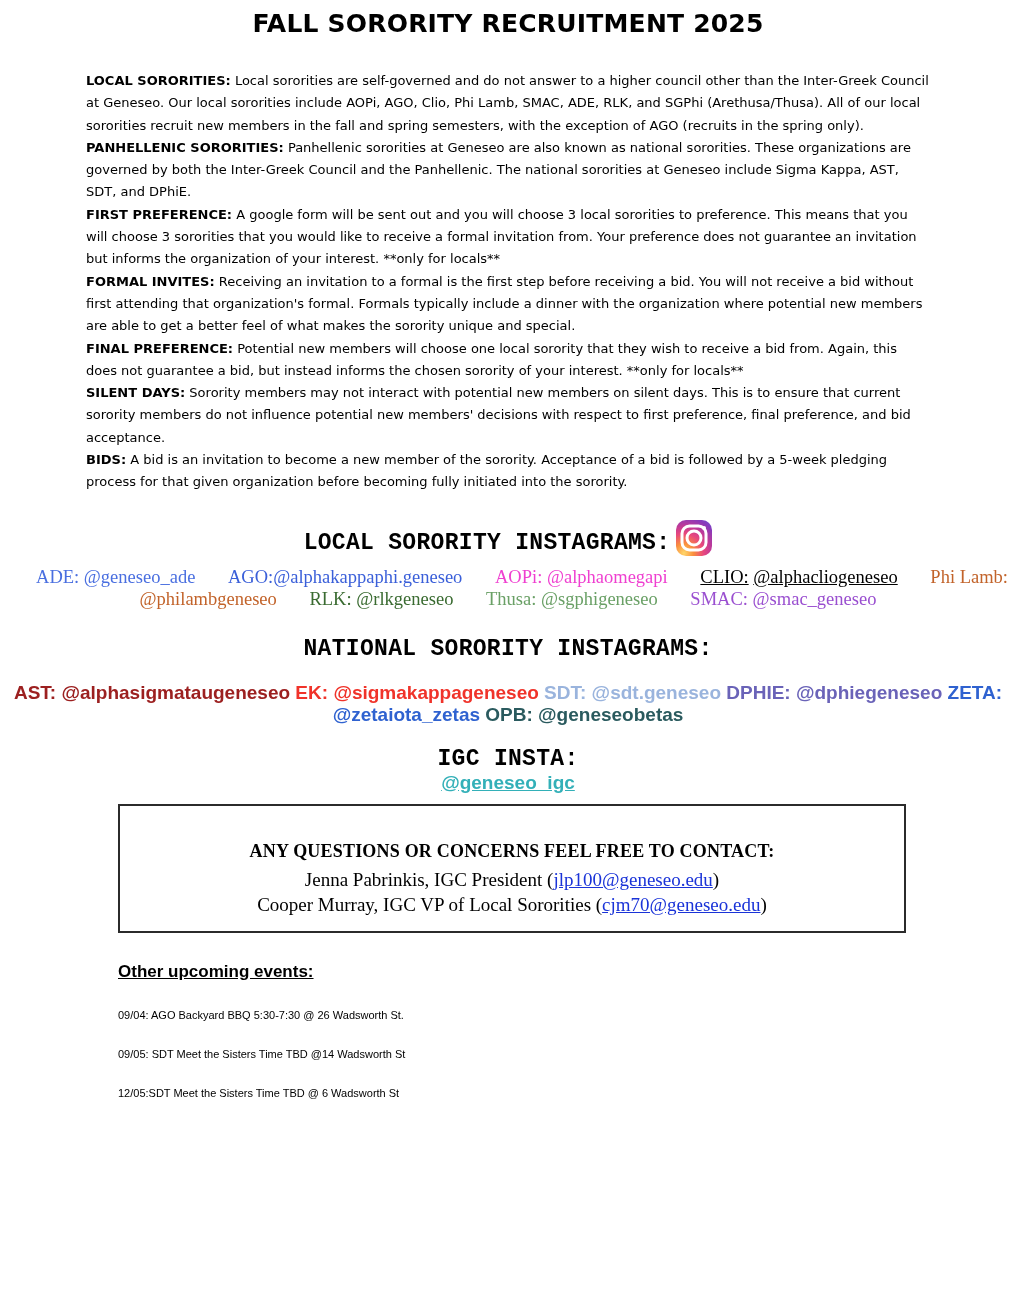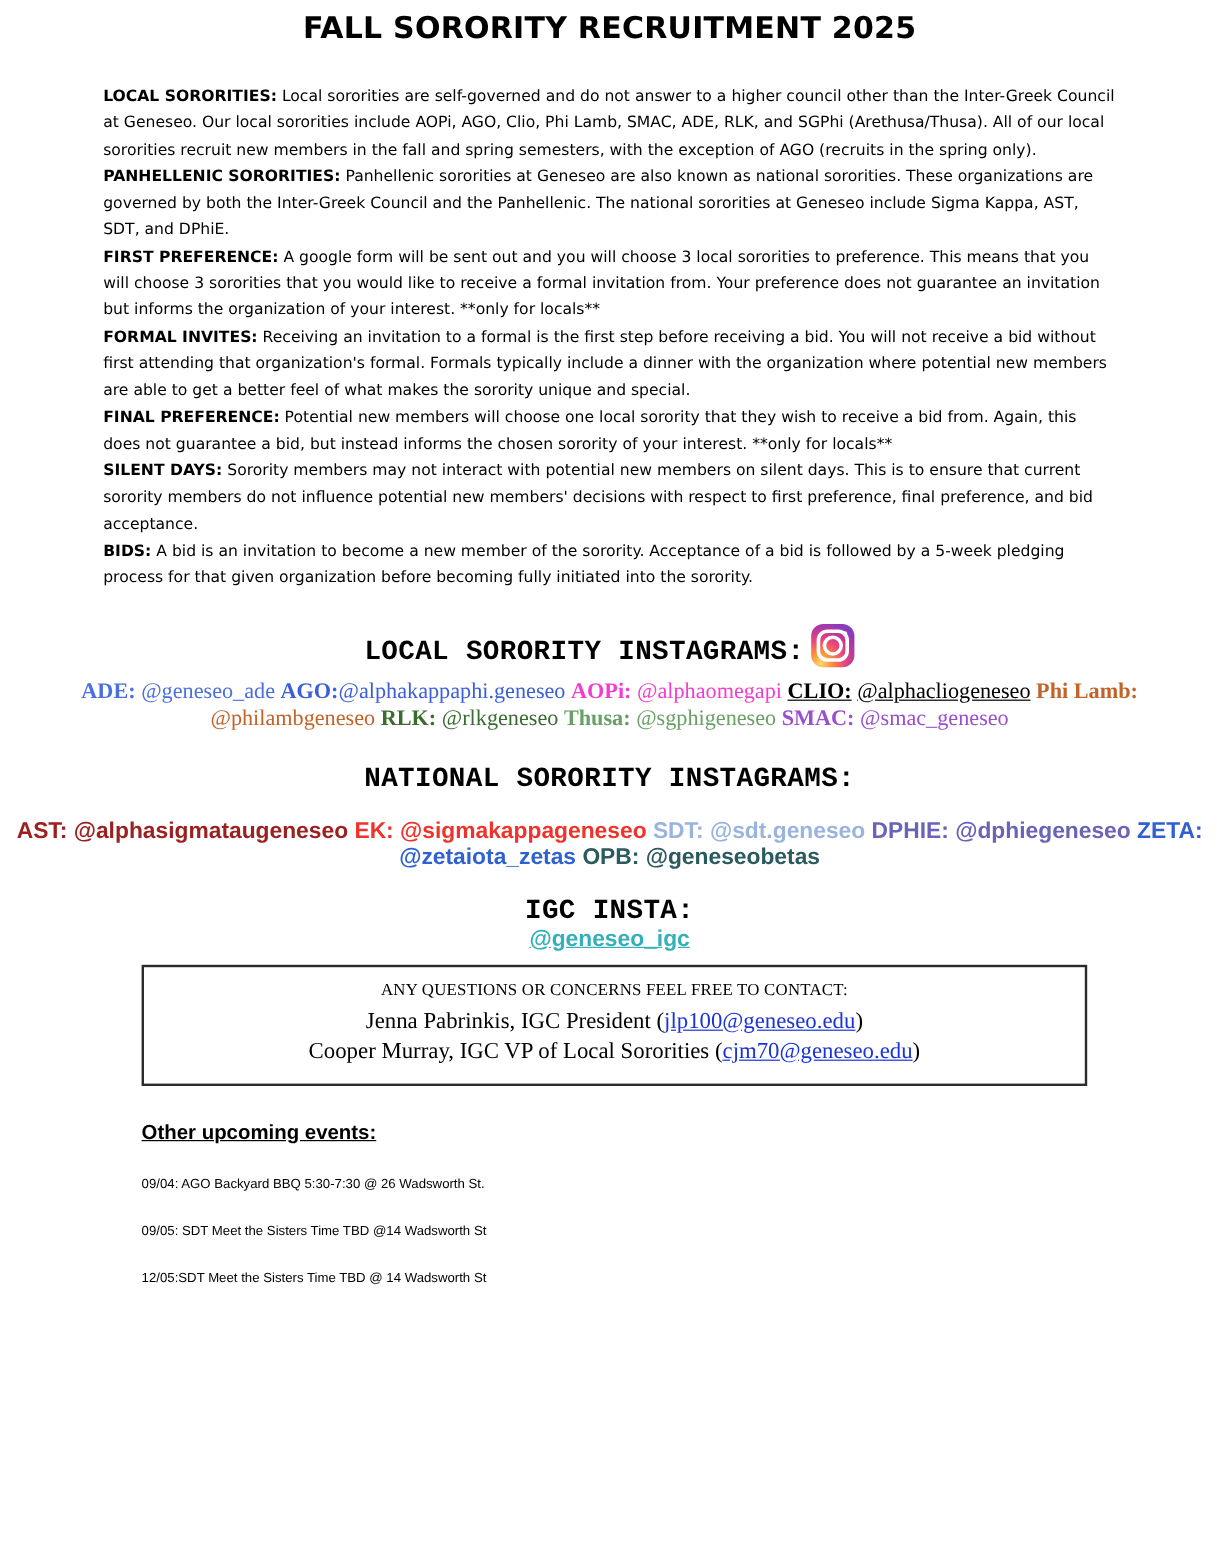--- a/index.html
+++ b/index.html
@@ -45,21 +45,21 @@
     font-weight: bold;
     font-size: 23px;
     letter-spacing: 0.3px;
   }
   .ig-lines {
     text-align: center;
     font-family: "Liberation Serif", serif;
     font-size: 18.5px;
     line-height: 22px;
   }
-  .ig-lines .lbl { font-weight: bold; }
+  .ig-lines .lbl { font-weight: normal; margin-left: 28px; }
   .nat-lines {
     text-align: center;
     font-family: Liberation Sans, sans-serif;
     font-size: 19px;
     font-weight: bold;
     line-height: 22px;
   }
   .u { text-decoration: underline; }
 
   
@@ -102,24 +102,25 @@
 
   
   .contact-box {
     margin: 10px 110px 0 118px;
     border: 2px solid #2b2b2b;
     padding: 12px 10px 14px 10px;
     text-align: center;
     font-family: "Liberation Serif", serif;
   }
   .contact-title {
-    font-size: 14px;
-    font-weight: normal;
+    font-size: 18px;
+    font-weight: bold;
     letter-spacing: 0.2px;
     margin-bottom: 5px;
+    margin-top: 23px;
   }
   .contact-line {
     font-size: 19px;
     line-height: 25px;
   }
   .mail {
     color: #1a33d8;
     text-decoration: underline;
   }
 
@@ -201,14 +202,14 @@
   </div>
   <div class="contact-line">
     <span>Cooper Murray, IGC VP of Local Sororities (</span><a class="mail" href="#">cjm70@geneseo.edu</a><span>)</span>
   </div>
 </div>
 
 <div class="events">
   <div class="events-head">Other upcoming events:</div>
   <div class="event-row">09/04: AGO Backyard BBQ 5:30-7:30 @ 26 Wadsworth St.</div>
   <div class="event-row">09/05: SDT Meet the Sisters  Time TBD @14 Wadsworth St</div>
-  <div class="event-row">12/05:SDT Meet the Sisters Time TBD @ 14 Wadsworth St</div>
+  <div class="event-row">12/05:SDT Meet the Sisters Time TBD @ 6 Wadsworth St</div>
 </div>
 
 </body></html>

